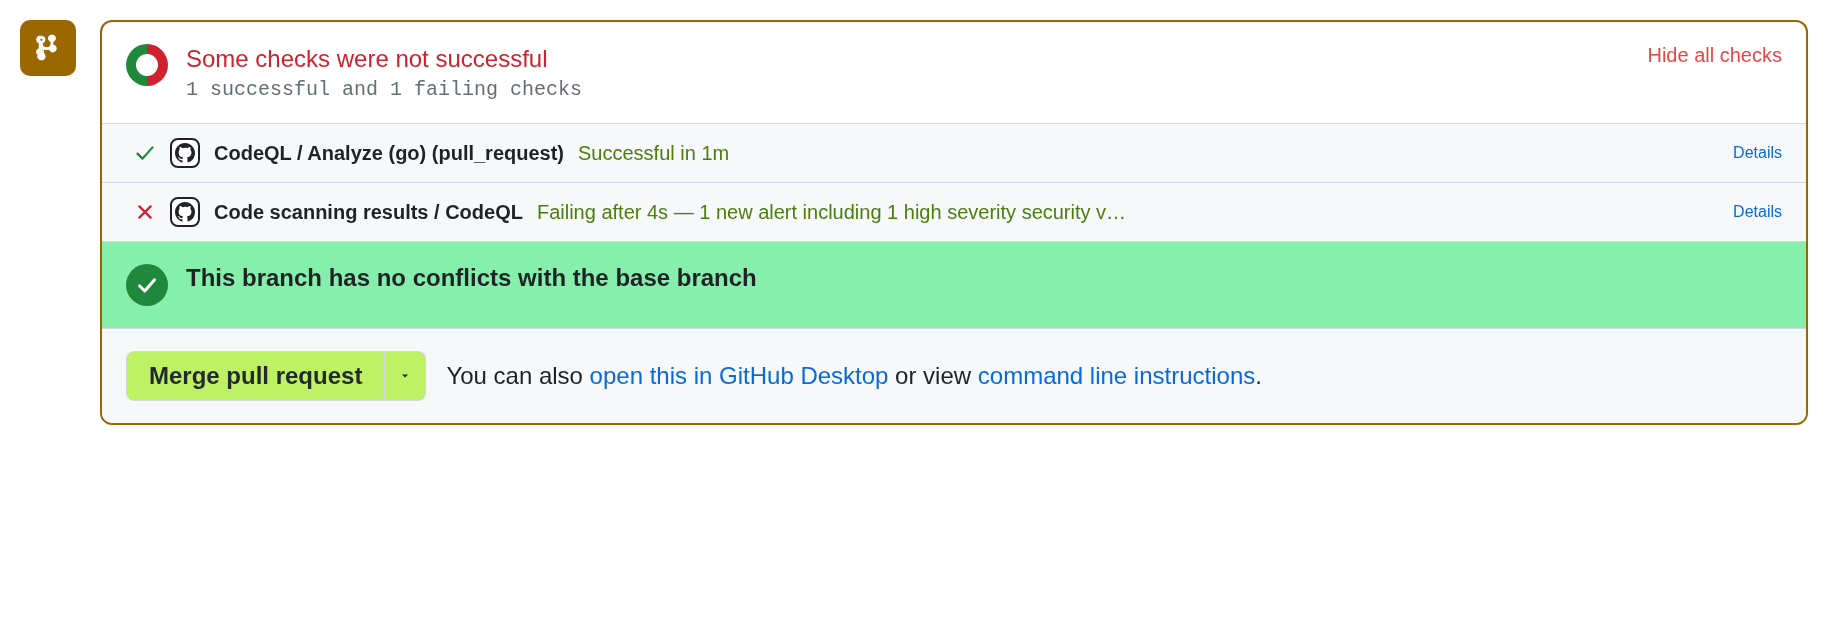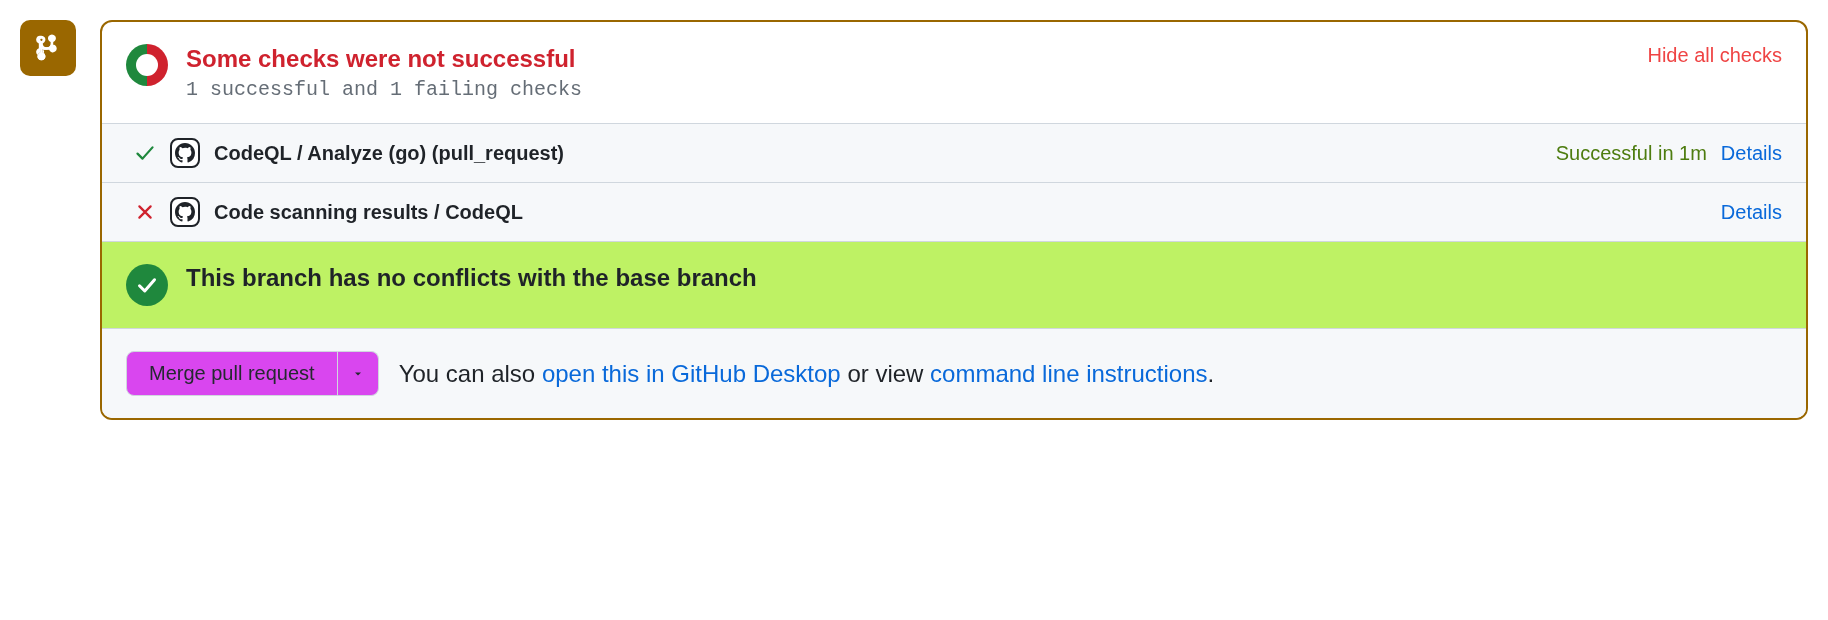--- a/index.html
+++ b/index.html
@@ -79,21 +79,21 @@
     border-radius: 50%;
   }
 
   .section-heading {
     flex: 1;
     min-width: 0;
   }
   .title-red {
     color: #cf222e;
     font-size: 24px;
-    font-weight: 700;
+    font-weight: 400;
     line-height: 1.25;
   }
   .subtitle {
     color: #656d76;
     font-size: 20px;
     margin-top: 4px;
     font-family: Liberation Mono, monospace;
   }
 
   .link-action {
@@ -131,46 +131,45 @@
   }
   .actor-avatar svg { width: 20px; height: 20px; fill: #1f2328; }
   .check-text {
     flex: 1;
     min-width: 0;
     display: flex;
     gap: 14px;
     align-items: baseline;
     overflow: hidden;
     white-space: nowrap;
-    justify-content: space-between;
   }
   .check-name {
     font-weight: 600;
     font-size: 20px;
     color: #1f2328;
   }
   .check-desc {
     color: #4d7c0f;
     font-size: 20px;
     overflow: hidden;
     text-overflow: ellipsis;
   }
   .check-details {
     color: #0969da;
-    font-size: 20px;
+    font-size: 16px;
     cursor: pointer;
     flex-shrink: 0;
   }
 
   .merge-status-section {
     display: flex;
     align-items: flex-start;
     gap: 18px;
     padding: 22px 24px;
-    background: #bef264;
+    background: #86efac;
   }
   .green-circle {
     width: 42px; height: 42px;
     background: #1f883d;
     border-radius: 50%;
     display: flex; align-items: center; justify-content: center;
     flex-shrink: 0;
   }
   .green-circle svg { width: 24px; height: 24px; stroke: #ffffff; }
   .merge-title {
@@ -184,25 +183,25 @@
     background: #f6f8fa;
     padding: 22px 24px;
     display: flex;
     align-items: center;
     gap: 20px;
   }
   .btn-group {
     display: inline-flex;
   }
   .btn {
-    background: #d946ef;
+    background: #bef264;
     border: 1px solid #d0d7de;
     padding: 10px 22px;
-    font-size: 20px;
-    font-weight: 400;
+    font-size: 24px;
+    font-weight: 700;
     color: #24292f;
     cursor: pointer;
     display: flex;
     align-items: center;
   }
   .btn-main {
     border-radius: 8px 0 0 8px;
   }
   .btn-caret {
     border-left: none;
@@ -267,20 +266,21 @@
               <path fill="none" stroke="#cf222e" stroke-width="1.8" stroke-linecap="round" d="M3.5 3.5 12.5 12.5 M12.5 3.5 3.5 12.5"></path>
             </svg>
         </span>
         <span class="actor-avatar">
           <svg viewBox="0 0 16 16">
               <path d="M8 0C3.58 0 0 3.58 0 8c0 3.54 2.29 6.53 5.47 7.59.4.07.55-.17.55-.38 0-.19-.01-.82-.01-1.49-2.01.37-2.53-.49-2.69-.94-.09-.23-.48-.94-.82-1.13-.28-.15-.68-.52-.01-.53.63-.01 1.08.58 1.23.82.72 1.21 1.87.87 2.33.66.07-.52.28-.87.51-1.07-1.78-.2-3.64-.89-3.64-3.95 0-.87.31-1.59.82-2.15-.08-.2-.36-1.02.08-2.12 0 0 .67-.21 2.2.82a7.42 7.42 0 0 1 2-.27c.68 0 1.36.09 2 .27 1.53-1.04 2.2-.82 2.2-.82.44 1.1.16 1.92.08 2.12.51.56.82 1.27.82 2.15 0 3.07-1.87 3.75-3.65 3.95.29.25.54.73.54 1.48 0 1.07-.01 1.93-.01 2.2 0 .21.15.46.55.38A8.01 8.01 0 0 0 16 8c0-4.42-3.58-8-8-8Z"></path>
             </svg>
         </span>
         <div class="check-text">
           <span class="check-name">Code scanning results / CodeQL</span>
+          <span class="check-desc">Failing after 4s — 1 new alert including 1 high severity security v…</span>
         </div>
         <span class="check-details">Details</span>
       </div>
 
     </div>
 
     <div class="merge-status-section">
       <div class="green-circle">
         <svg viewBox="0 0 16 16">
             <path fill="none" stroke-width="2" stroke-linecap="round" stroke-linejoin="round" d="M3 8.5 6.5 12 13 4.5"></path>

